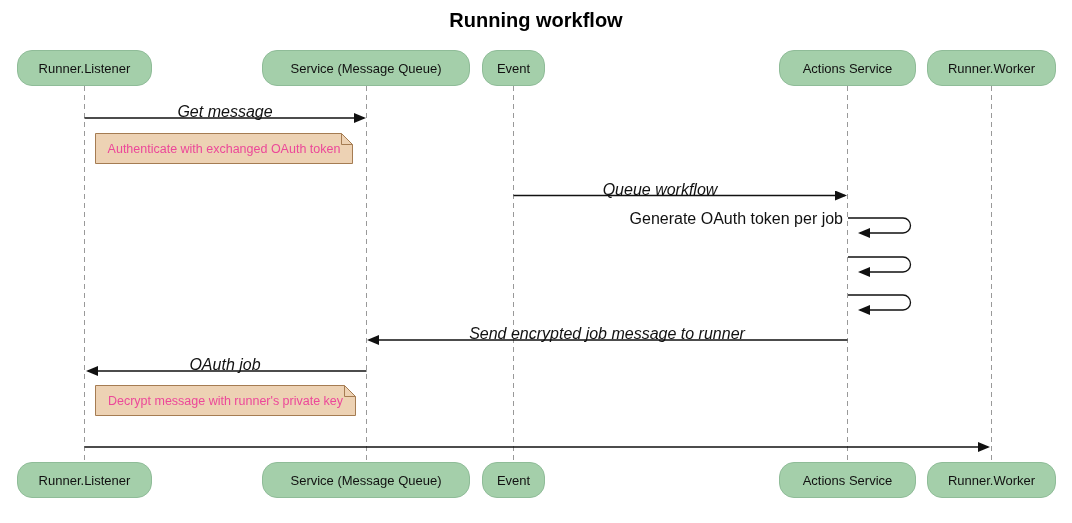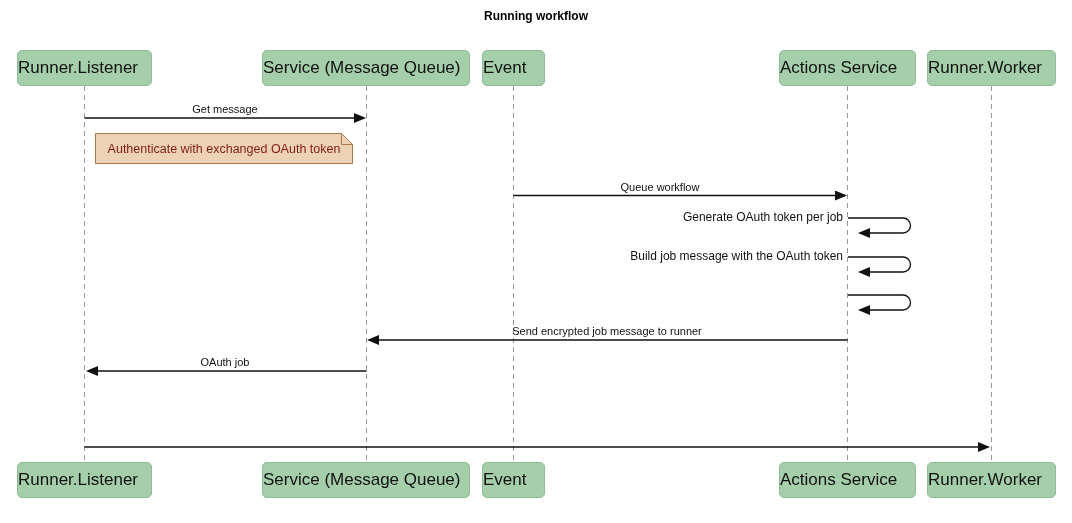--- a/index.html
+++ b/index.html
@@ -2,47 +2,48 @@
 <html style="--actor-fill: #a4cfaa; --actor-border: #8fbc98; --note-fill: #edd2b4; --note-border: #a57c52;"><head>
 <meta charset="utf-8">
 <style>
   html,body{margin:0;padding:0;background:#fff;}
   #canvas{
     position:relative;width:1072px;height:523px;background:#fff;
     font-family:"Liberation Sans", sans-serif;color:#111;overflow:hidden;
   }
   #diagram-title{
     position:absolute;left:0;right:0;top:9px;text-align:center;
-    font-size:12px;font-weight:bold;color:#000;
+    font-size:20px;font-weight:bold;color:#000;
   }
   .actor{
-    position:absolute;height:36px;border-radius:5px;
+    position:absolute;height:36px;border-radius:15px;
     background:var(--actor-fill,#a4cfaa);
     border:1px solid var(--actor-border,#8fbc98);
     box-sizing:border-box;
-    display:flex;align-items:center;
-    font-size:17px;color:#111;white-space:nowrap;
+    display:flex;align-items:center;justify-content:center;
+    font-size:13px;color:#111;white-space:nowrap;
   }
   .actor.top{top:50px;}
   .actor.bottom{top:462px;}
   .msg-label{
-    position:absolute;font-size:11px;color:#111;white-space:nowrap;
+    position:absolute;font-size:16px;color:#111;white-space:nowrap;
     transform:translateX(-50%);
+    font-style:italic;
   }
   .self-label{
-    position:absolute;font-size:12px;color:#111;white-space:nowrap;
+    position:absolute;font-size:16px;color:#111;white-space:nowrap;
     right:229px;text-align:right;
   }
   .note{
     position:absolute;height:31px;
   }
   .note .note-text{
     position:absolute;left:0;right:0;top:0;bottom:0;
     display:flex;align-items:center;justify-content:center;
-    font-size:12.5px;color:#7f1d1d;white-space:nowrap;
+    font-size:12.5px;color:#ec4899;white-space:nowrap;
   }
   .note svg{position:absolute;left:0;top:0;display:block;}
   #wires{position:absolute;left:0;top:0;}
 </style>
 </head>
 <body>
 
 <div id="canvas">
 
   <div id="diagram-title">Running workflow</div>
@@ -98,26 +99,32 @@
   <div class="actor bottom" style="left:779px;width:137px;">
       <span>Actions Service</span>
     </div>
   <div class="actor bottom" style="left:927px;width:129px;">
       <span>Runner.Worker</span>
     </div>
 
   <div class="msg-label" style="left:225px;top:103px;">Get message</div>
   <div class="msg-label" style="left:660px;top:181px;">Queue workflow</div>
   <div class="self-label" style="top:210px;">Generate OAuth token per job</div>
-  <div class="self-label" style="top:249px;">Build job message with the OAuth token</div>
   <div class="msg-label" style="left:607px;top:325px;text-align:right;">Send encrypted job message to runner</div>
   <div class="msg-label" style="left:225px;top:356px;">OAuth job</div>
 
   <div class="note" style="left:95px;top:133px;width:258px;">
     <svg width="258" height="31" viewBox="0 0 258 31">
       <path d="M0.5,0.5 H246.5 L257.5,11.5 V30.5 H0.5 Z" fill="var(--note-fill,#edd2b4)" stroke="var(--note-border,#a57c52)" stroke-width="1"></path>
       <path d="M246.5,0.5 V11.5 H257.5" fill="none" stroke="var(--note-border,#a57c52)" stroke-width="1"></path>
     </svg>
     <span class="note-text">Authenticate with exchanged OAuth token</span>
   </div>
 
+  <div class="note" style="left:95px;top:385px;width:261px;">
+    <svg width="261" height="31" viewBox="0 0 261 31">
+      <path d="M0.5,0.5 H249.5 L260.5,11.5 V30.5 H0.5 Z" fill="var(--note-fill,#edd2b4)" stroke="var(--note-border,#a57c52)" stroke-width="1"></path>
+      <path d="M249.5,0.5 V11.5 H260.5" fill="none" stroke="var(--note-border,#a57c52)" stroke-width="1"></path>
+    </svg>
+    <span class="note-text">Decrypt message with runner's private key</span>
+  </div>
 
 </div>
 
 </body></html>

